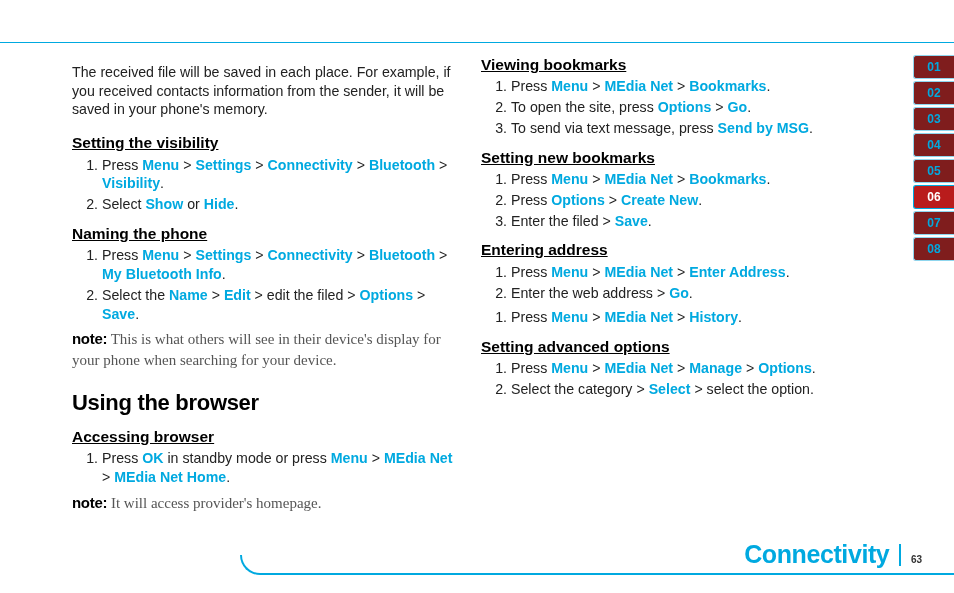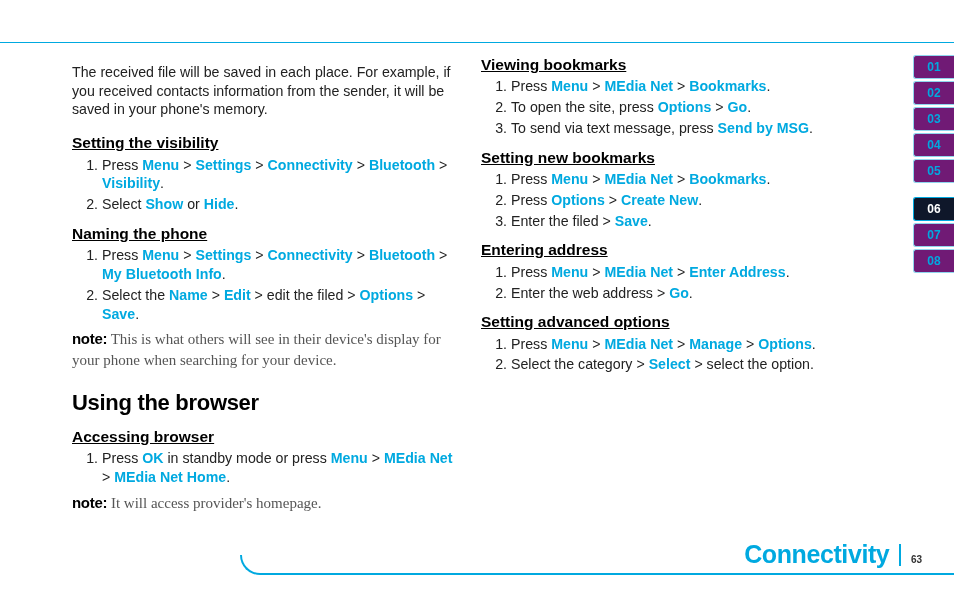--- a/index.html
+++ b/index.html
@@ -90,27 +90,26 @@
     border: 1px solid #8fd6ee;
     border-right: none;
     border-top-left-radius: 3px;
     border-bottom-left-radius: 3px;
     font-size: 12px;
     font-weight: bold;
     color: #00a9e0;
     display: flex;
     align-items: center;
     justify-content: center;
-    background: #701a75;
+    background: #7f1d1d;
   }
   .side-nav .tab.active {
-    background: #0f172a;
+    background: #b91c1c;
     color: #fff;
     border-color: #00a9e0;
-    margin-top: 12px;
   }
   .footer {
     position: absolute;
     left: 0;
     right: 0;
     bottom: 18px;
     height: 34px;
   }
   .footer-line {
     position: absolute;
@@ -201,20 +200,23 @@
       <li><span>Press </span><span class="k">Options</span><span> &gt; </span><span class="k">Create New</span><span>.</span></li>
       <li><span>Enter the filed &gt; </span><span class="k">Save</span><span>.</span></li>
     </ol>
 
     <div class="subhead">Entering address</div>
     <ol class="steps">
       <li><span>Press </span><span class="k">Menu</span><span> &gt; </span><span class="k">MEdia Net</span><span> &gt; </span><span class="k">Enter Address</span><span>.</span></li>
       <li><span>Enter the web address &gt; </span><span class="k">Go</span><span>.</span></li>
     </ol>
 
+    <ol class="steps">
+      <li><span>Press </span><span class="k">Menu</span><span> &gt; </span><span class="k">MEdia Net</span><span> &gt; </span><span class="k">History</span><span>.</span></li>
+    </ol>
 
     <div class="subhead">Setting advanced options</div>
     <ol class="steps">
       <li><span>Press </span><span class="k">Menu</span><span> &gt; </span><span class="k">MEdia Net</span><span> &gt; </span><span class="k">Manage</span><span> &gt; </span><span class="k">Options</span><span>.</span></li>
       <li><span>Select the category &gt; </span><span class="k">Select</span><span> &gt; select the option.</span></li>
     </ol>
   </div>
 </div>
 
 <div class="side-nav">

